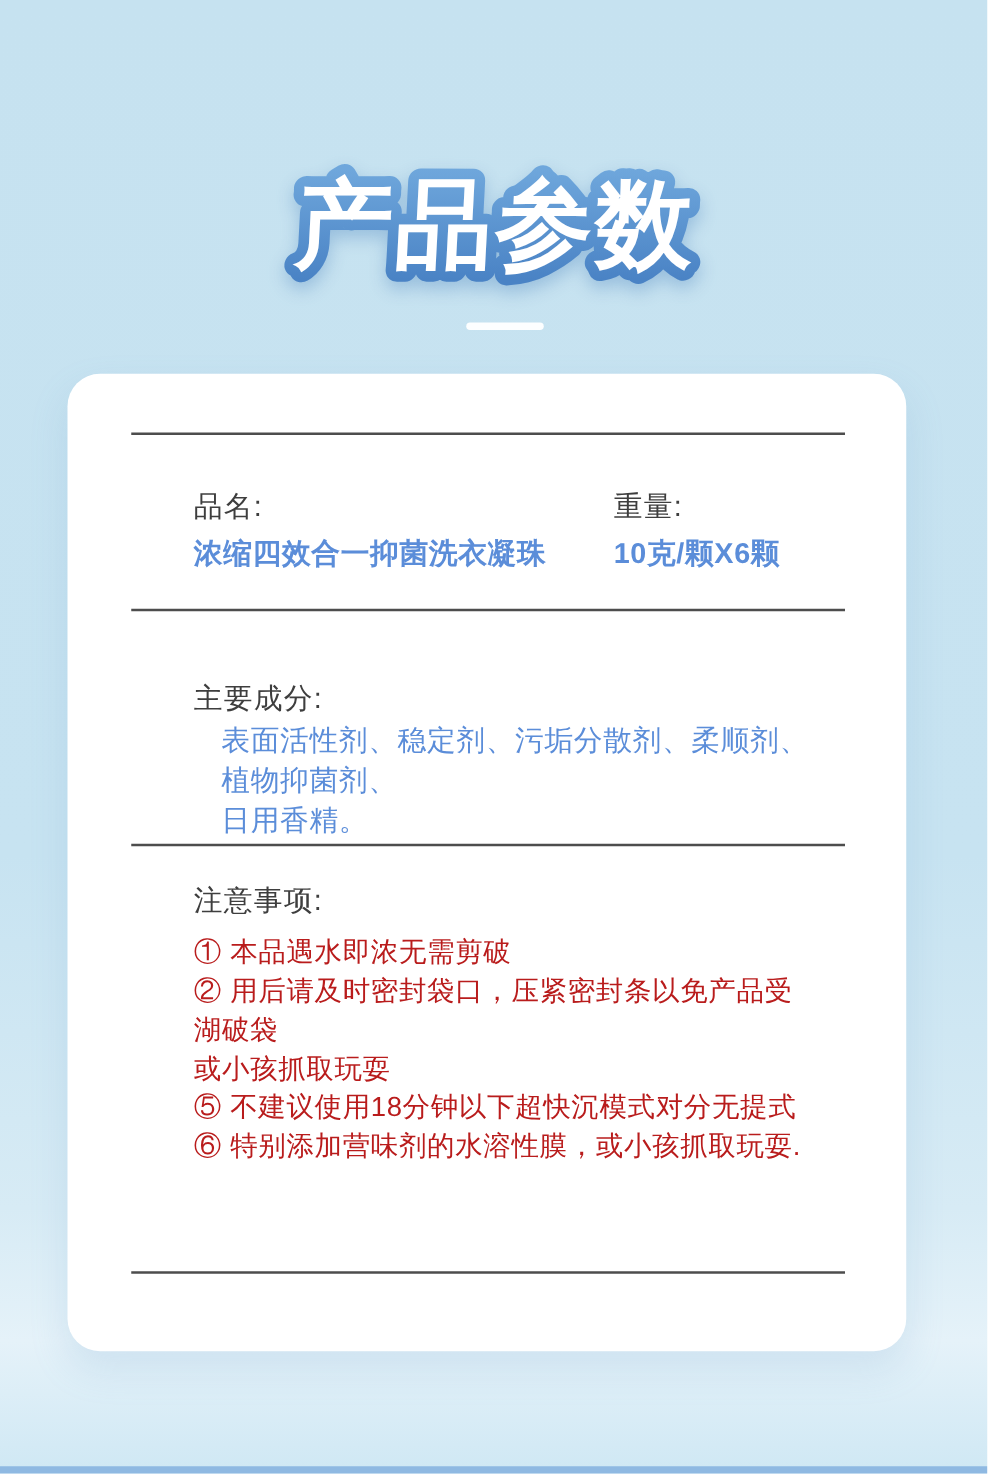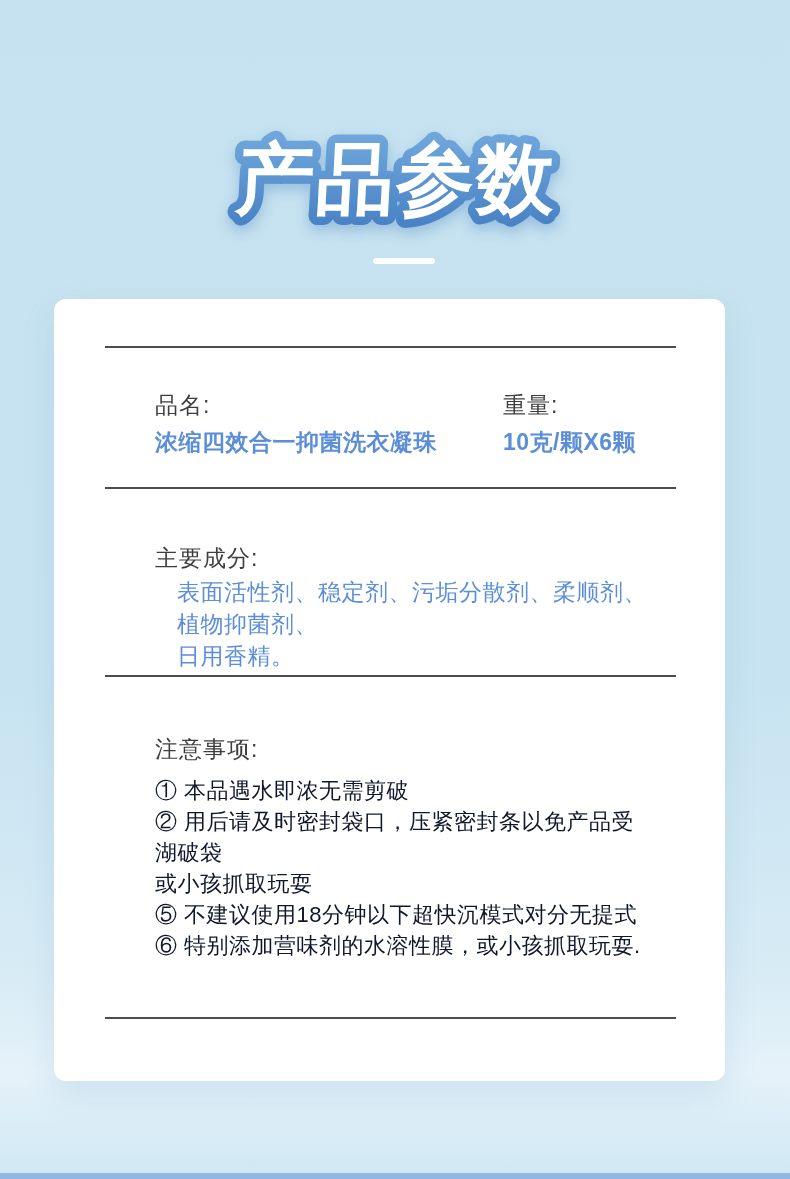--- a/index.html
+++ b/index.html
@@ -60,21 +60,21 @@
   }
 
   
   .card {
     position: absolute;
     left: 54px;
     top: 299px;
     width: 671px;
     height: 782px;
     background: #ffffff;
-    border-radius: 12px;
+    border-radius: 26px;
     box-shadow: 0 14px 30px rgba(110, 160, 205, 0.18);
   }
 
   .divider {
     position: absolute;
     left: 51px;
     width: 571px;
     height: 2px;
     background: #4d4d4d;
   }
@@ -99,21 +99,21 @@
 
   
   .spec-row {
     position: absolute;
     left: 101px;
     top: 90px;
     width: 540px;
   }
   .spec-col { position: absolute; top: 0; }
   .spec-col.name   { left: 0; }
-  .spec-col.weight { left: 348px; }
+  .spec-col.weight { left: 336px; }
   .spec-col .value { margin-top: 5px; white-space: nowrap; font-weight: bold; }
 
   
   .ingredients {
     position: absolute;
     left: 101px;
     top: 243px;
     width: 510px;
   }
   .ingredients .value {
@@ -121,27 +121,26 @@
     white-space: pre-line;
     margin-left: 22px;
   }
 
   
   .notes {
     position: absolute;
     left: 101px;
     top: 405px;
     width: 500px;
-    margin-top: 29px;
   }
   .notes-list { margin-top: 10px; }
   .note-item {
     font-size: 22px;
     line-height: 31px;
-    color: #0f172a;
+    color: #b91c1c;
     letter-spacing: 0.5px;
     white-space: pre-line;
   }
 
   
   .bottom-strip {
     position: absolute;
     left: 0;
     bottom: 0;
     width: 790px;

